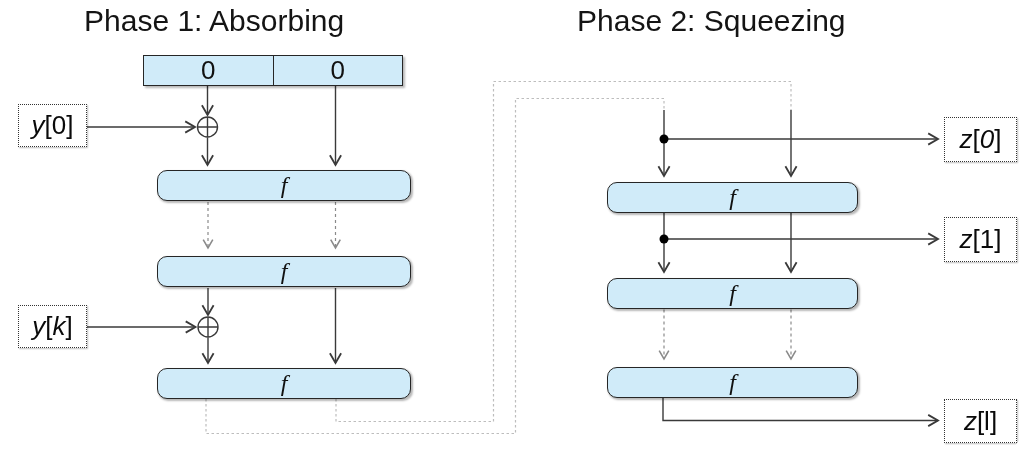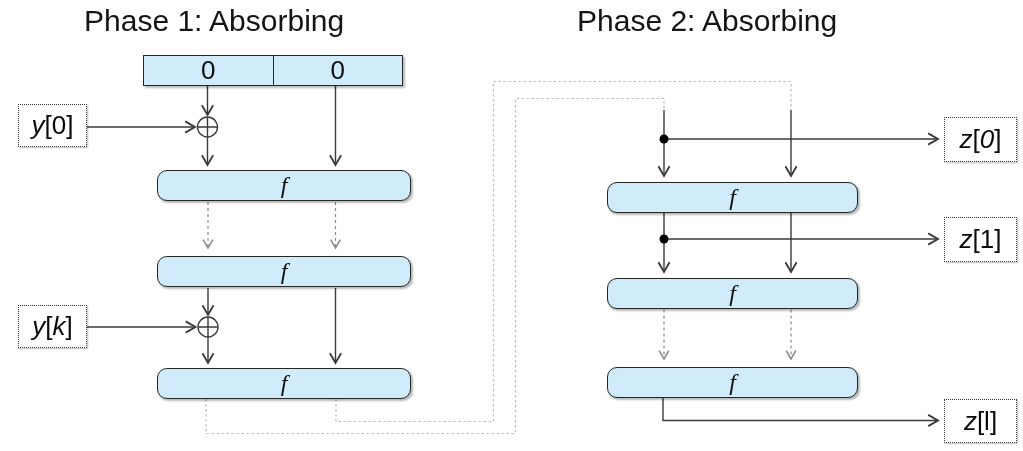--- a/index.html
+++ b/index.html
@@ -113,21 +113,21 @@
       <circle cx="207.5" cy="127" r="10"></circle>
       <path d="M 207.5 117 V 137 M 197.5 127 H 217.5" fill="none"></path>
     </g>
     <g stroke="#3a3a3a" stroke-width="1.4" fill="#fff">
       <circle cx="208" cy="327" r="10"></circle>
       <path d="M 208 317 V 337 M 198 327 H 218" fill="none"></path>
     </g>
   </svg>
 
   <div class="title" style="left:84px;top:4px;">Phase 1: Absorbing</div>
-  <div class="title" style="left:577px;top:4px;">Phase 2: Absorbing</div>
+  <div class="title" style="left:577px;top:4px;">Phase 2: Squeezing</div>
 
   <div class="state-box">
     <div class="state-cell">0</div>
     <div class="state-cell">0</div>
   </div>
 
   <div class="fbox abs" style="top:170px;">f</div>
   <div class="fbox abs" style="top:256px;">f</div>
   <div class="fbox abs" style="top:368px;">f</div>
 

